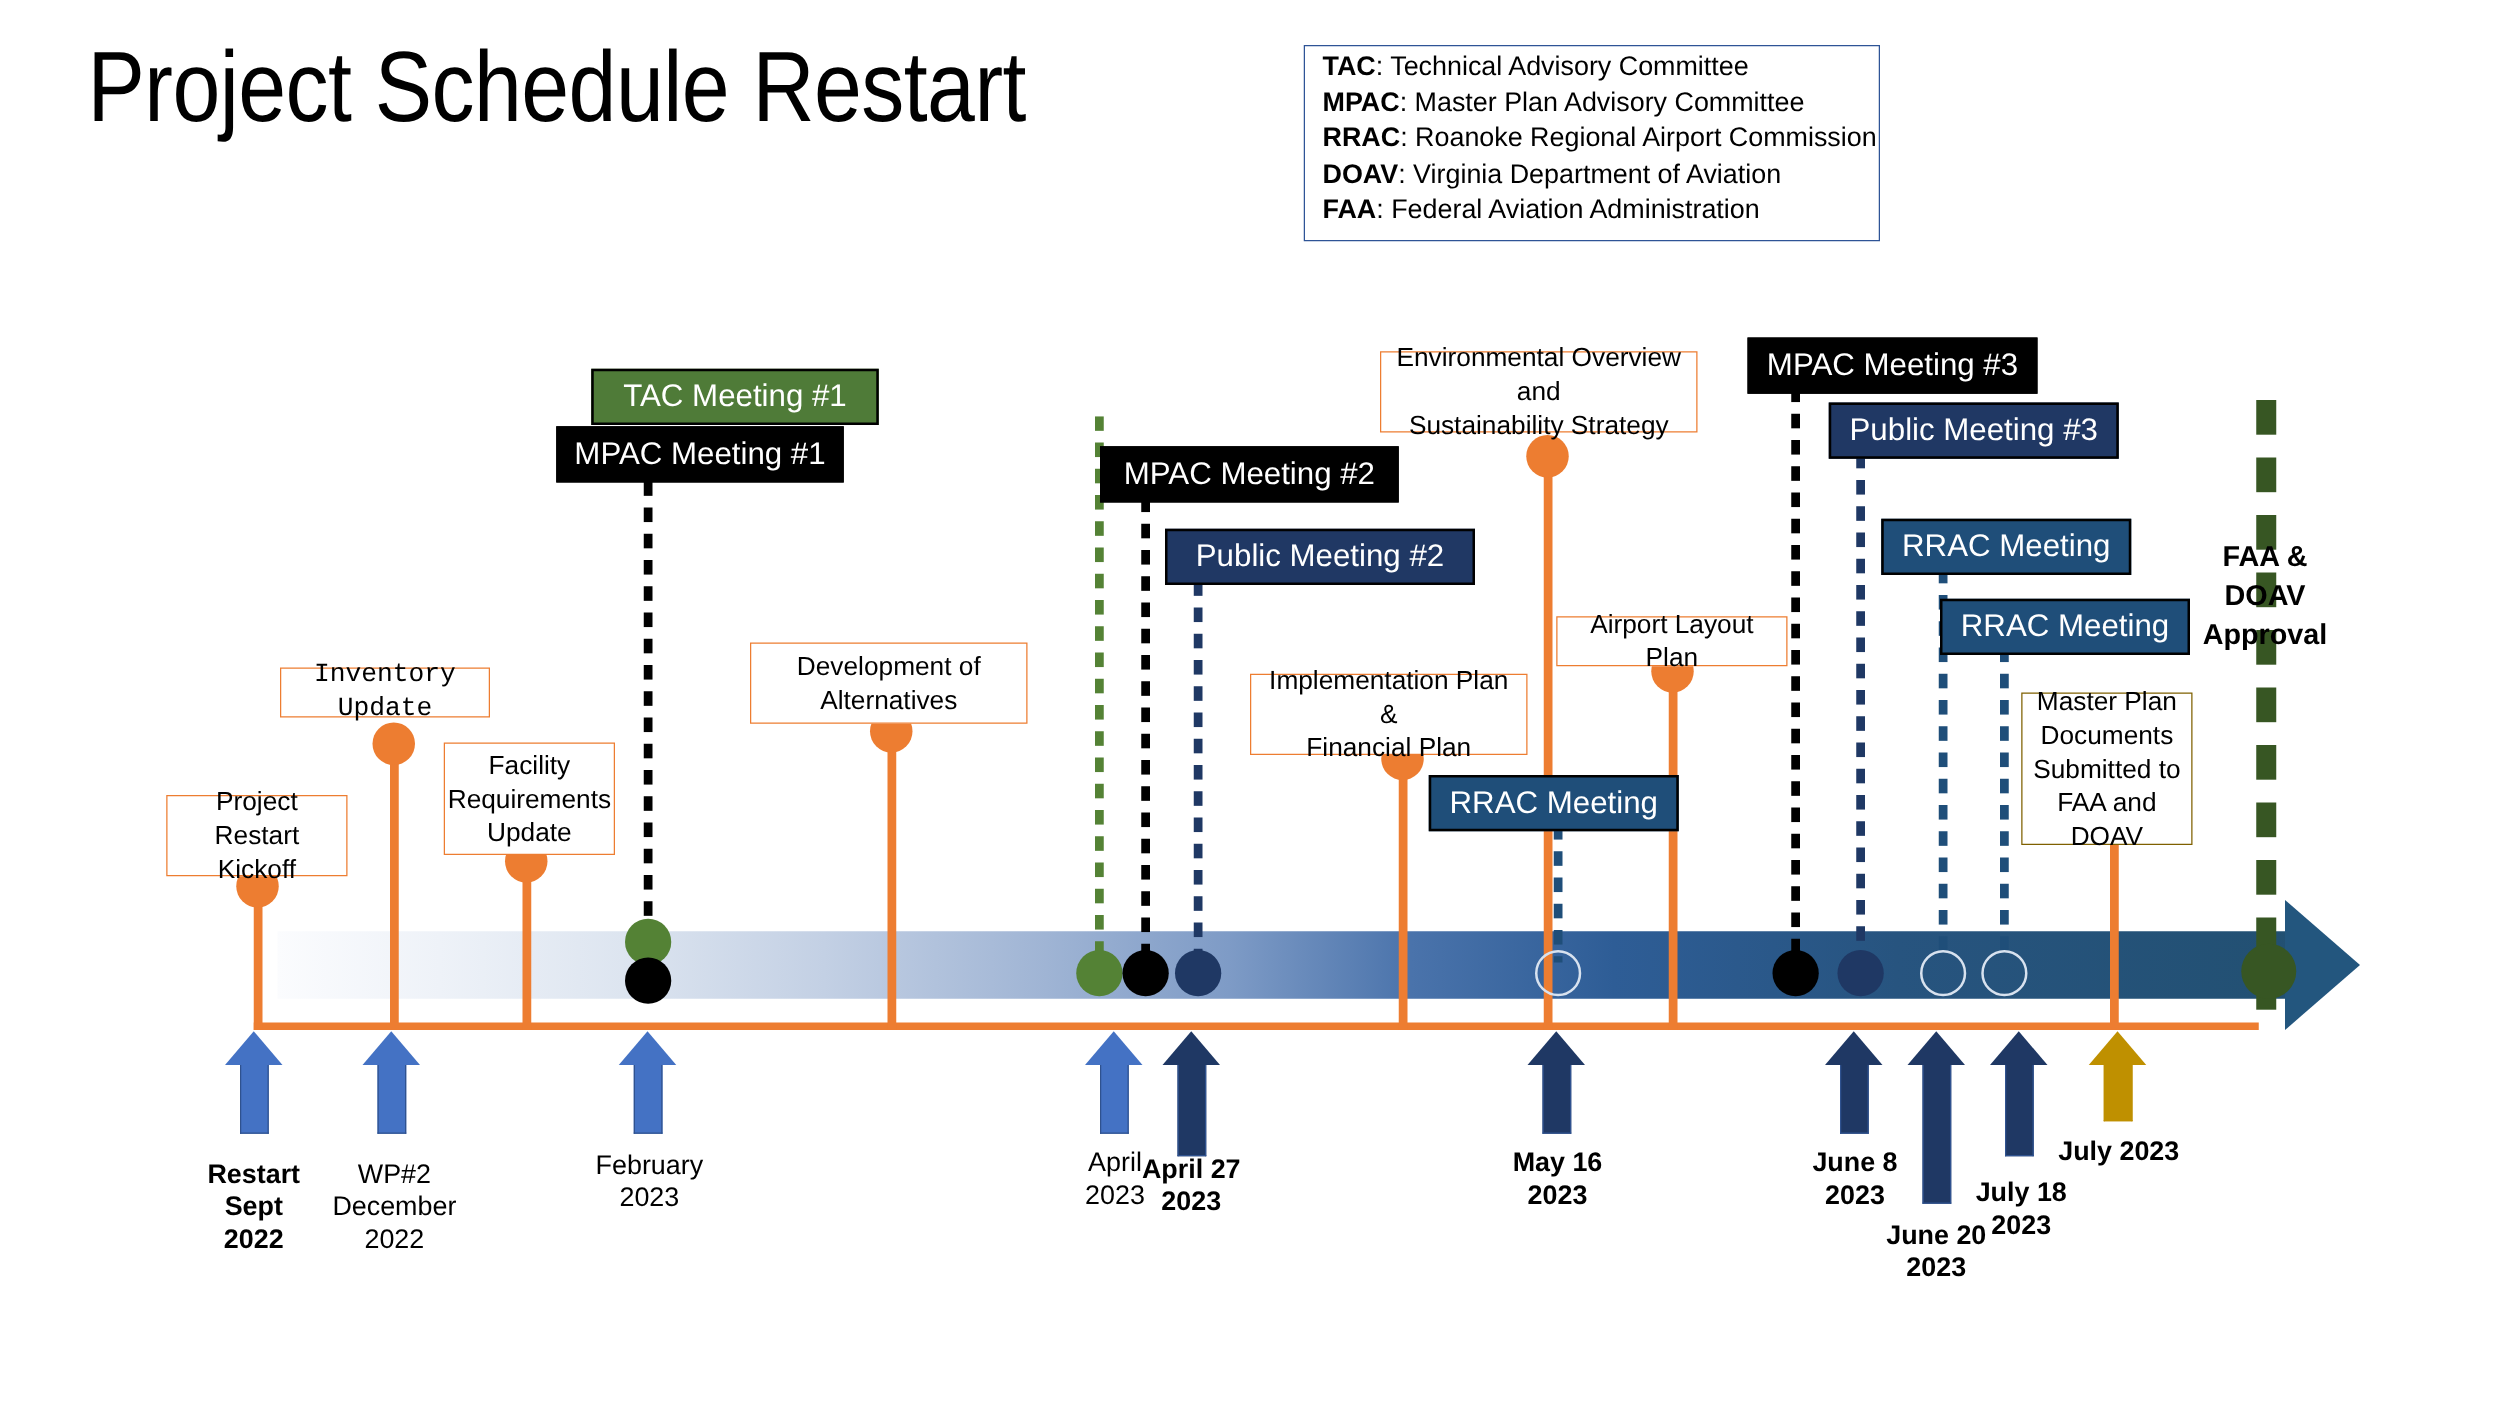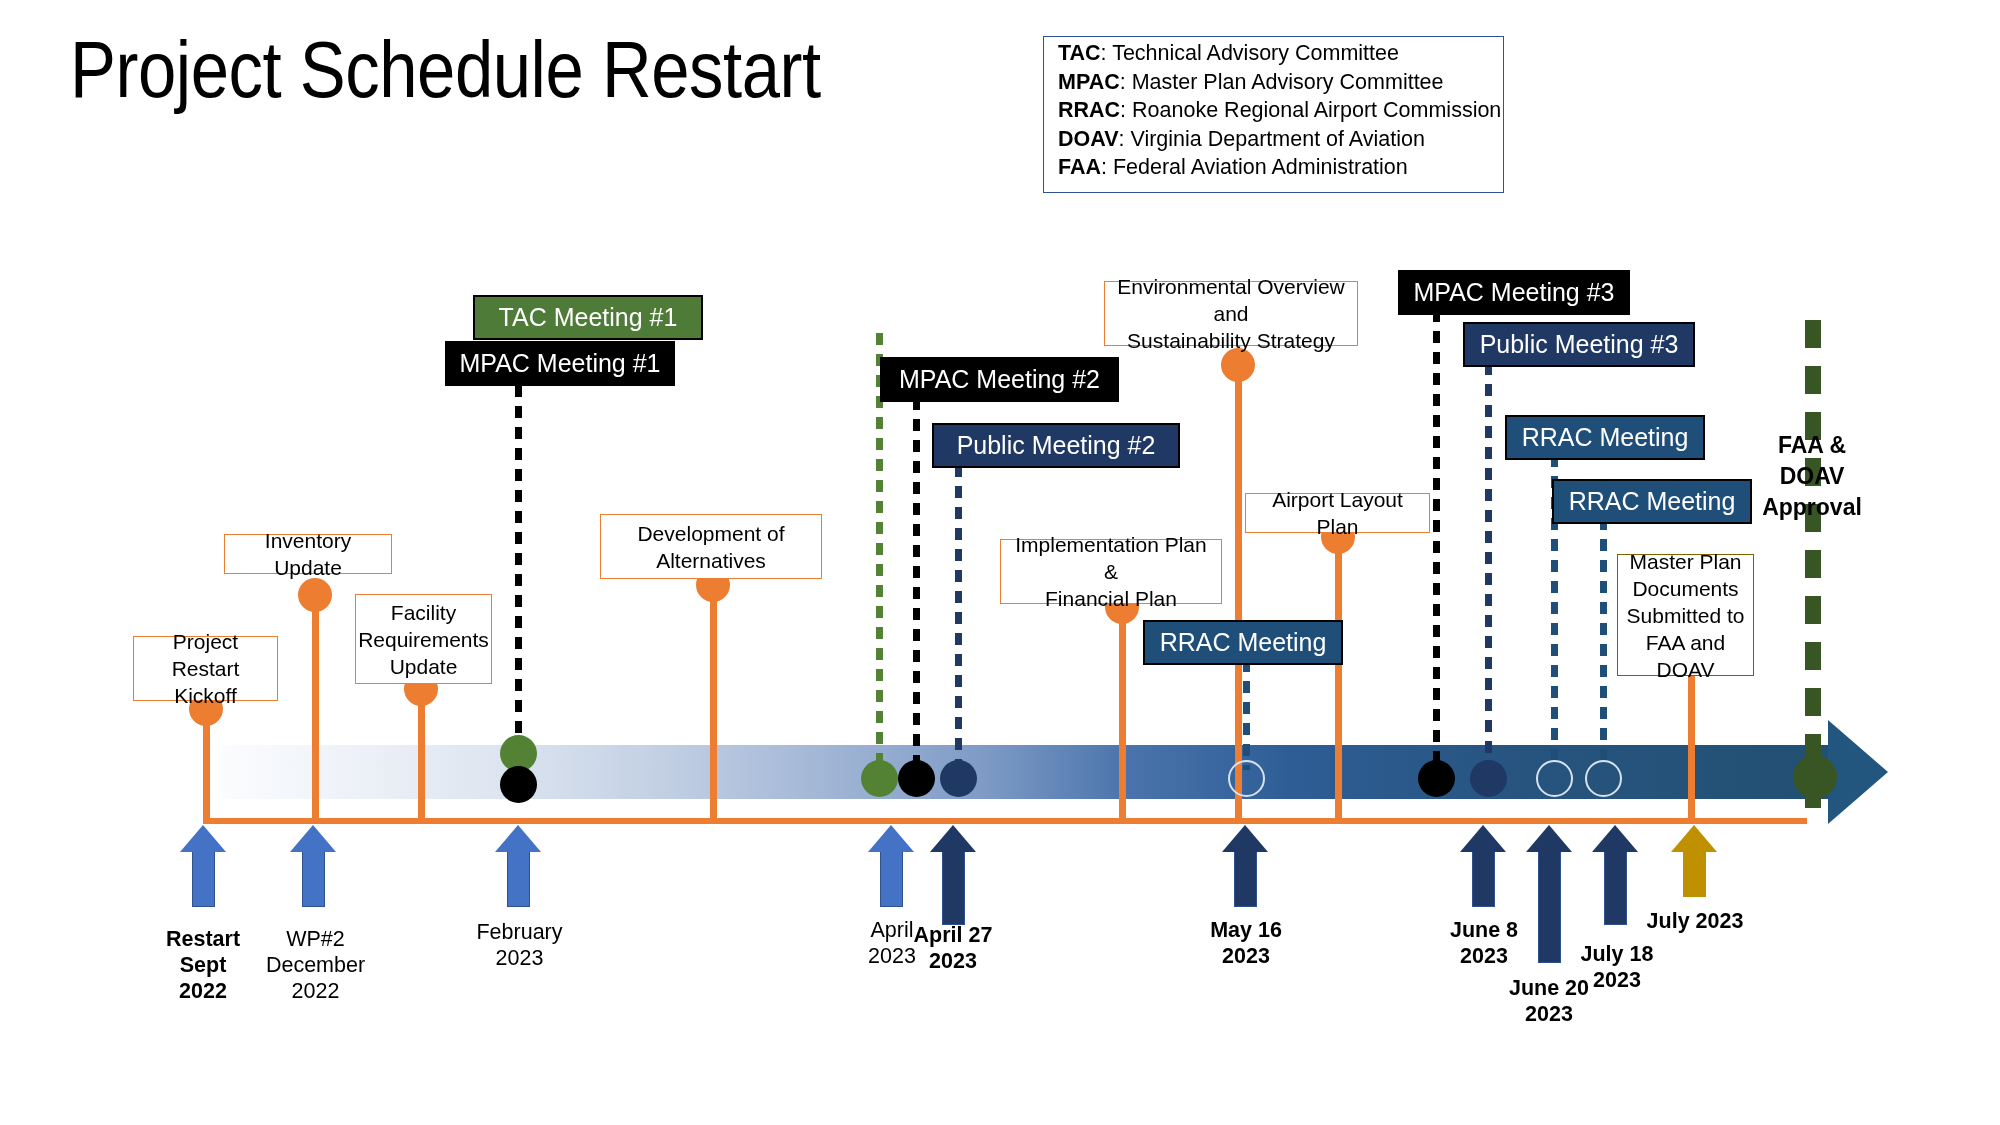--- a/index.html
+++ b/index.html
@@ -243,21 +243,21 @@
   <div id="tl-arrowhead"></div>
   <div id="connector"></div>
 
   <div class="ostem" style="left:203px; top:700px; height:124px;"></div>
   <div class="odot" style="left:189px; top:692px;"></div>
   <div class="callout" style="left:133px; top:620px; width:145px; height:65px; white-space:pre-line;">Project Restart
 Kickoff</div>
 
   <div class="ostem" style="left:312px; top:586px; height:238px;"></div>
   <div class="odot" style="left:298px; top:578px;"></div>
-  <div class="callout" style="left:224px; top:518px; width:168px; height:40px;">Inventory Update</div>
+  <div class="callout" style="left:224px; top:518px; width:168px; height:40px;font-family:Liberation Mono, monospace;">Inventory Update</div>
 
   <div class="ostem" style="left:418px; top:680px; height:144px;"></div>
   <div class="odot" style="left:404px; top:672px;"></div>
   <div class="callout" style="left:355px; top:578px; width:137px; height:90px; white-space:pre-line;">Facility
 Requirements
 Update</div>
 
   <div class="ostem" style="left:710px; top:586px; height:238px;"></div>
   <div class="odot" style="left:696px; top:568px;"></div>
   <div class="callout" style="left:600px; top:498px; width:222px; height:65px; white-space:pre-line;">Development of

